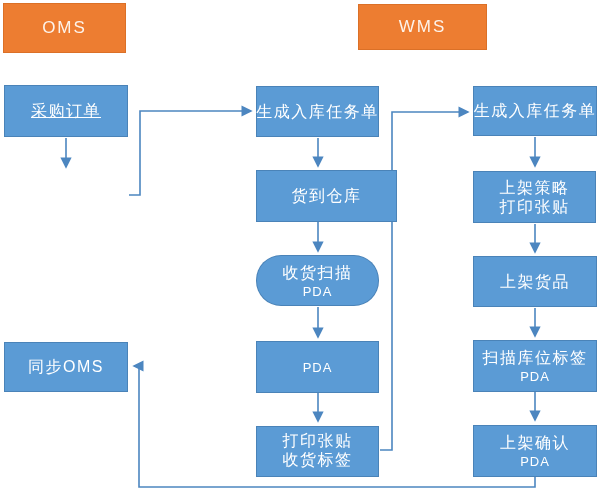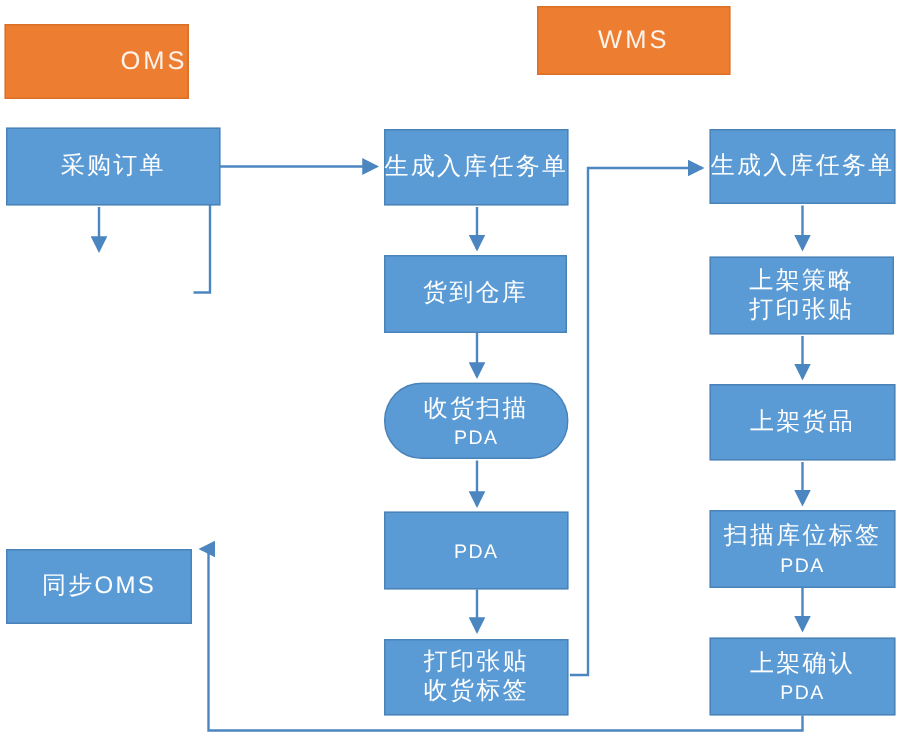--- a/index.html
+++ b/index.html
@@ -41,38 +41,38 @@
     <path class="conn" marker-end="url(#arrow)" d="M318 307 V337"></path>
     <path class="conn" marker-end="url(#arrow)" d="M318 393 V421"></path>
     <path class="conn" marker-end="url(#arrow)" d="M380 450 H392 V112 H468"></path>
     <path class="conn" marker-end="url(#arrow)" d="M535 137 V166"></path>
     <path class="conn" marker-end="url(#arrow)" d="M535 224 V252"></path>
     <path class="conn" marker-end="url(#arrow)" d="M535 308 V336"></path>
     <path class="conn" marker-end="url(#arrow)" d="M535 392 V420"></path>
     <path class="conn" marker-end="url(#arrow)" d="M535 477 V487 H139 V366 H134"></path>
   </svg>
 
-  <div class="header" style="left:3px;top:16px;width:123px;height:50px;justify-content:flex-end;">
+  <div class="header" style="left:3px;top:3px;width:123px;height:50px;">
     <span>OMS</span>
   </div>
   <div class="header" style="left:358px;top:4px;width:129px;height:46px;">
     <span>WMS</span>
   </div>
 
-  <div class="node" style="left:4px;top:85px;width:143px;height:52px;">
+  <div class="node" style="left:4px;top:85px;width:124px;height:52px;text-decoration:underline;">
     <span class="lbl">采购订单</span>
   </div>
-  <div class="node" style="left:4px;top:342px;width:124px;height:50px;margin-top:24px;">
+  <div class="node" style="left:4px;top:342px;width:124px;height:50px;">
     <span class="lbl">同步OMS</span>
   </div>
 
   <div class="node" style="left:256px;top:86px;width:123px;height:51px;">
     <span class="lbl">生成入库任务单</span>
   </div>
-  <div class="node" style="left:256px;top:170px;width:122px;height:52px;">
+  <div class="node" style="left:256px;top:170px;width:141px;height:52px;">
     <span class="lbl">货到仓库</span>
   </div>
   <div class="node" style="left:256px;top:255px;width:123px;height:51px;border-radius:25px;">
     <span class="lbl">收货扫描</span>
     <span class="pda">PDA</span>
   </div>
   <div class="node" style="left:256px;top:341px;width:123px;height:52px;">
     <span class="pda">PDA</span>
   </div>
   <div class="node" style="left:256px;top:426px;width:123px;height:51px;font-family:Liberation Mono, monospace;">

